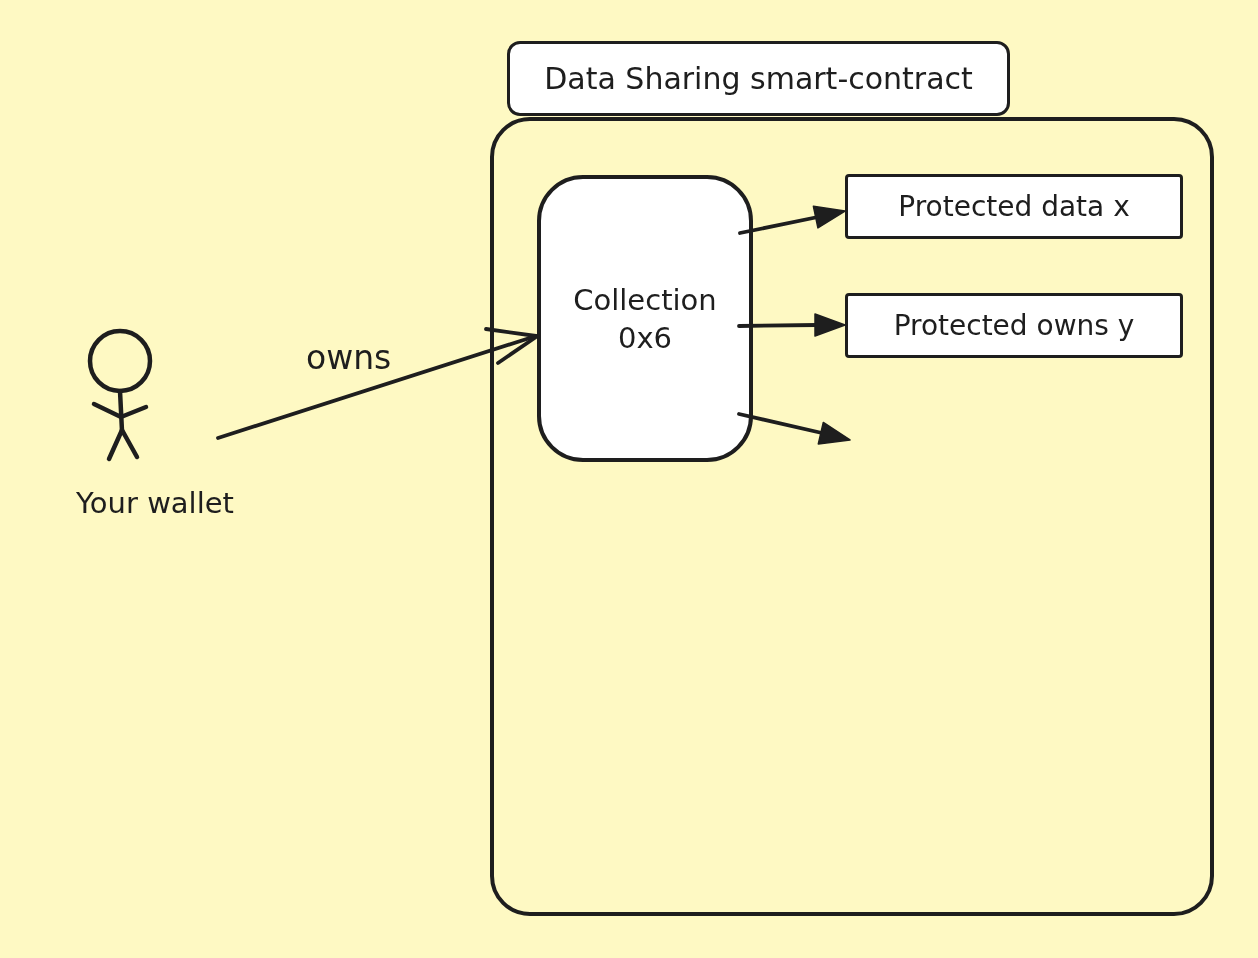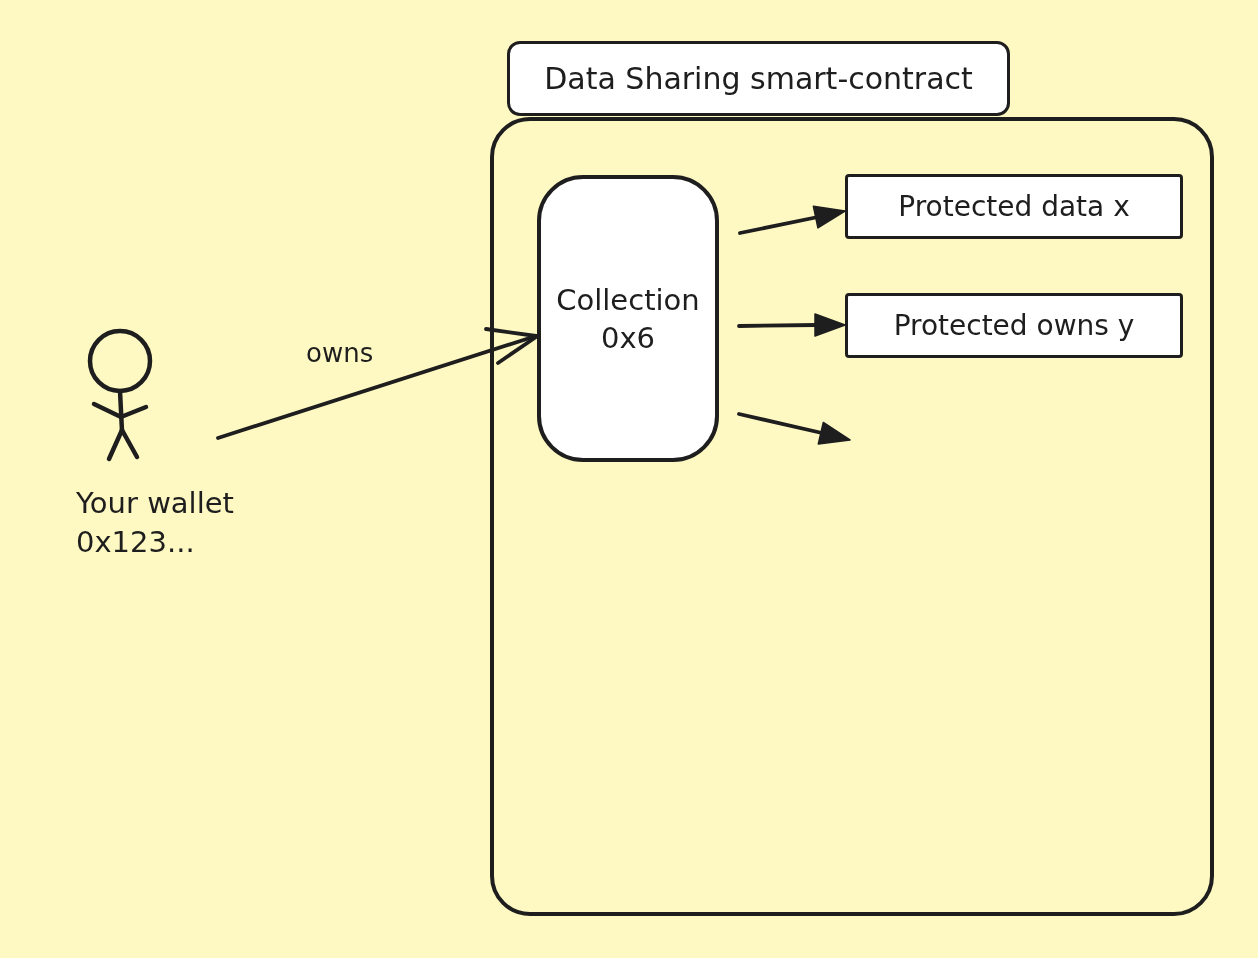--- a/index.html
+++ b/index.html
@@ -40,21 +40,21 @@
     top: 41px;
     width: 503px;
     height: 75px;
     border-radius: 13px;
     font-size: 30px;
     z-index: 3;
   }
   #collection-box {
     left: 537px;
     top: 175px;
-    width: 182px;
+    width: 216px;
     height: 287px;
     border-width: 4px;
     border-radius: 46px;
     flex-direction: column;
     font-size: 29px;
     line-height: 38px;
     z-index: 2;
   }
   .pd-box {
     left: 845px;
@@ -74,21 +74,21 @@
     top: 484px;
     font-size: 29px;
     line-height: 39px;
     white-space: nowrap;
     margin-left: 40px;
   }
   #owns-label {
     position: absolute;
     left: 306px;
     top: 338px;
-    font-size: 26px;
+    font-size: 33px;
     white-space: nowrap;
   }
   #shapes-svg {
     position: absolute;
     left: 0;
     top: 0;
     z-index: 4;
     pointer-events: none;
   }
 </style>
@@ -110,21 +110,20 @@
 
   <div class="box pd-box" id="pd-box-x">
     <span>Protected data x</span>
   </div>
   <div class="box pd-box" id="pd-box-y">
     <span>Protected owns y</span>
   </div>
 
   <div id="actor-label">
     <div>Your wallet</div>
-    <div>0x123...</div>
   </div>
 
   <div id="owns-label">owns</div>
 
   <svg id="shapes-svg" width="1258" height="958" viewBox="0 0 1258 958" fill="none" stroke="#1e1e1e" stroke-linecap="round" stroke-linejoin="round">
 
     <g stroke-width="4.5">
       <circle cx="120" cy="361" r="30"></circle>
       <path d="M 120 391 L 122 431"></path>
       <path d="M 94 404 L 121 417 L 146 407"></path>

